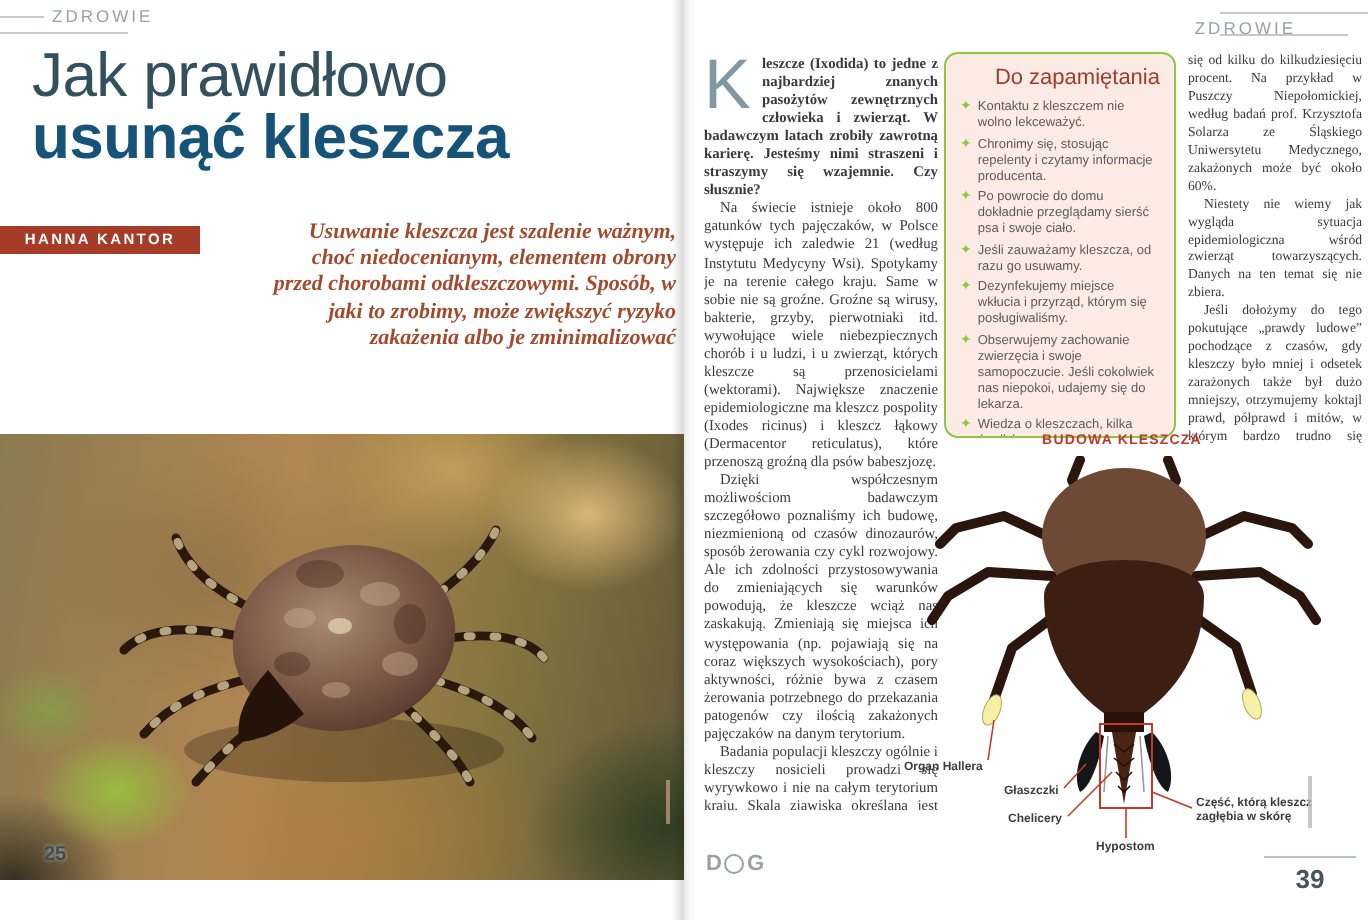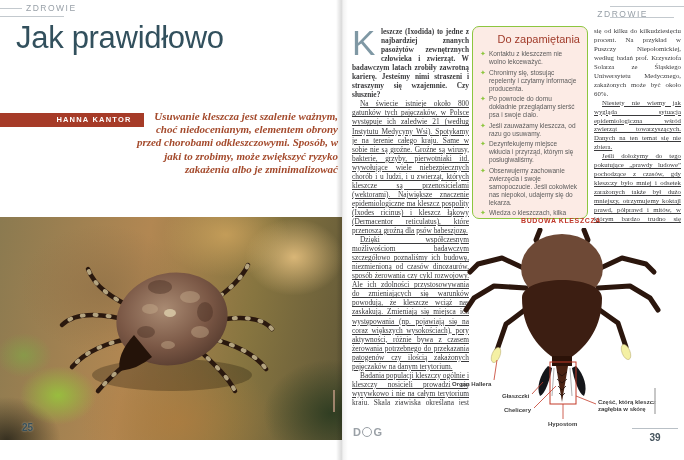--- a/index.html
+++ b/index.html
@@ -20,21 +20,21 @@
   .hdr-right{position:absolute;top:3px;right:0;height:16px;width:100px;}
   .hdr-right .line-top{position:absolute;right:0;top:3px;width:74px;height:1px;background:#c3c9ce;}
   .hdr-right .hdr-text{position:absolute;right:36px;top:6px;}
   .hdr-right .line-bot{position:absolute;right:10px;top:14px;width:64px;height:1px;background:#c3c9ce;}
 
   
   .title{position:absolute;top:22px;left:16px;right:4px;text-align:left;line-height:31px;}
   .title .t1{display:block;font-size:31px;font-weight:300;color:#32505d;letter-spacing:-.3px;}
   .title .t2{display:block;font-size:31px;font-weight:800;color:#155378;letter-spacing:-.3px;}
   .author{position:absolute;top:113px;left:0;width:100px;height:14px;background:#a63b28;color:#fff;
-    font-size:7.5px;font-weight:700;letter-spacing:1.2px;text-align:center;line-height:14px;padding-left:44px;}
+    font-size:7.5px;font-weight:700;letter-spacing:1.2px;text-align:center;line-height:14px;}
   .lede{position:absolute;top:110px;right:4px;width:205px;text-align:right;
     font-family:"Liberation Serif",serif;font-style:italic;font-weight:600;
     font-size:11px;line-height:13.2px;color:#a44a2c;}
   .photo{position:absolute;top:217px;left:0;width:342px;height:223px;overflow:hidden;
     background:
       radial-gradient(70px 55px at 86% 18%, rgba(222,186,122,.95), rgba(0,0,0,0) 70%),
       radial-gradient(90px 60px at 66% 8%, rgba(203,162,92,.85), rgba(0,0,0,0) 70%),
       radial-gradient(55px 42px at 17% 80%, rgba(152,192,62,.95), rgba(0,0,0,0) 70%),
       radial-gradient(40px 32px at 7% 62%, rgba(132,162,72,.75), rgba(0,0,0,0) 70%),
       radial-gradient(95px 75px at 97% 88%, rgba(38,56,30,.85), rgba(0,0,0,0) 72%),
@@ -42,21 +42,21 @@
       radial-gradient(130px 95px at 52% 92%, rgba(176,124,62,.7), rgba(0,0,0,0) 75%),
       radial-gradient(110px 85px at 30% 32%, rgba(145,114,72,.8), rgba(0,0,0,0) 75%),
       linear-gradient(100deg,#8b7a50,#b28752 40%,#877540 70%,#615838);}
   .pn-left{position:absolute;left:22px;bottom:7px;font-size:10px;font-weight:700;color:#36505b;
     text-shadow:0 0 2px rgba(255,255,255,.55);}
   .photo-credit-mark{position:absolute;right:7px;bottom:28px;width:2px;height:22px;background:#caa08a;opacity:.7;}
 
   
   .col{position:absolute;font-family:"Liberation Serif",serif;color:#3a3a3c;text-align:justify;overflow:hidden;}
   .col p{margin:0;}
-  .col p.ind{text-indent:8px;text-decoration:underline;}
+  .col p.ind{text-indent:8px;}
   .col1{left:10px;top:27px;width:117px;height:378px;font-size:7.4px;line-height:9.05px;}
   .lead-bold{font-weight:700;}
   .dropcap{float:left;width:26px;font-family:"Liberation Sans",sans-serif;font-size:35px;line-height:30px;
     color:#7f98a4;font-weight:500;margin:1px 3px 0 0;}
   .col3{left:252px;top:27px;width:87px;height:197px;font-size:6.8px;line-height:8.95px;}
 
   
   .membox{position:absolute;left:130px;top:26px;width:116px;height:193px;box-sizing:border-box;
     border:1.5px solid #8dc63f;border-radius:7px;background:#fcebe5;padding:6px 7px 5px 7px;overflow:hidden;}
   .membox-title{font-size:11px;color:#a03b2a;text-align:right;margin-bottom:5px;}
@@ -76,36 +76,37 @@
   .lbl-hypostom{left:100px;top:193px;}
   .lbl-czesc{left:150px;top:171px;}
   .illu-credit-mark{position:absolute;left:312px;top:388px;width:2px;height:26px;background:#b9b9b9;opacity:.8;}
 
   
   .dog-logo{position:absolute;left:11px;top:426px;display:flex;align-items:center;
     color:#9aa0a6;font-size:11px;font-weight:700;letter-spacing:.5px;}
   .logo-circle{display:inline-block;width:8px;height:8px;border:1.5px solid #9aa0a6;border-radius:50%;margin:0 1px;}
   .pn-right-wrap{position:absolute;right:6px;top:428px;width:46px;text-align:center;}
   .pn-line{width:46px;height:1px;background:#b9c0c6;margin-bottom:3px;}
-  .pn-right{font-size:10px;font-weight:700;color:#46545e;}
+  .pn-right{font-size:13px;font-weight:700;color:#46545e;}
 </style>
 </head>
 <body>
 
 <div class="spread">
 
   <div class="page page-left">
     <div class="hdr-left">
       <div class="line-top"></div>
       <span class="hdr-text">ZDROWIE</span>
       <div class="line-bot"></div>
     </div>
 
     <h1 class="title" style="margin:0;">
       <span class="t1">Jak prawidłowo</span>
+      <span class="t2">usunąć kleszcza</span>
     </h1>
 
     <div class="author">HANNA KANTOR</div>
 
     <div class="lede">Usuwanie kleszcza jest szalenie ważnym, choć niedocenianym, elementem obrony przed chorobami odkleszczowymi. Sposób, w jaki to zrobimy, może zwiększyć ryzyko zakażenia albo je zminimalizować</div>
 
     <div class="photo">
       <svg width="342" height="223" viewBox="0 0 342 223">
         <defs>
           <radialGradient id="tb" cx="45%" cy="38%" r="75%">

